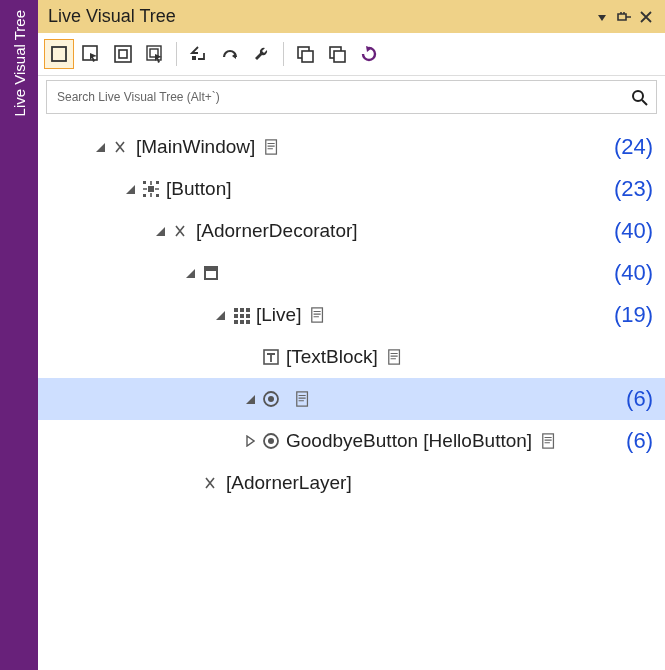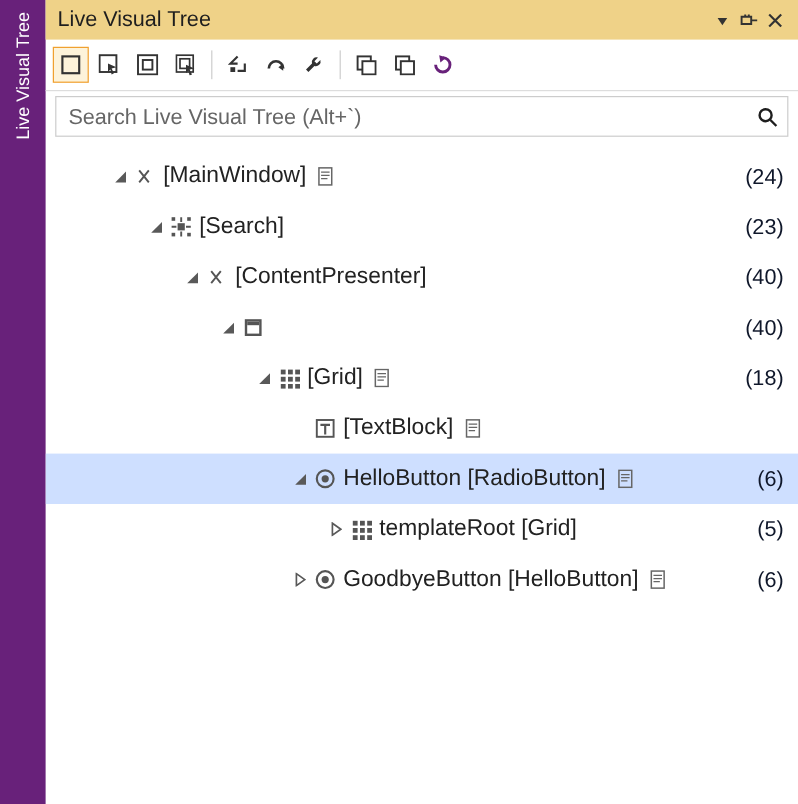--- a/index.html
+++ b/index.html
@@ -81,21 +81,21 @@
   align-items: center;
   border: 1px solid #ccc;
   margin: 4px 8px 8px 8px;
   height: 34px;
   padding: 0 6px 0 8px;
 }
 .searchbar input {
   flex: 1;
   border: none;
   outline: none;
-  font-size: 18px;
+  font-size: 12px;
   color: #666;
   background: transparent;
 }
 .searchbar input::placeholder { color: #666; }
 .searchbar .mag {
   width: 22px;
   display: flex;
   align-items: center;
   justify-content: center;
   color: #333;
@@ -140,21 +140,21 @@
 .src-icon {
   width: 22px;
   display: flex;
   align-items: center;
   justify-content: center;
   color: #666;
   margin-left: 6px;
   flex-shrink: 0;
 }
 .spacer { flex: 1; }
-.count { color: #0f172a; font-size: 18px; }
+.count { color: #1d4ed8; font-size: 22px; }
 .indent { flex-shrink: 0; }
 svg { display: block; }
 </style>
 </head>
 <body>
 
 <div class="side-tab">
   <span class="vtext">Live Visual Tree</span>
 </div>
 
@@ -271,37 +271,37 @@
         <span class="toggle">
           <svg width="11" height="11" viewBox="0 0 11 11">
             <polygon points="1,10 10,10 10,1" fill="#595959"></polygon>
           </svg>
         </span>
         <span class="type-icon">
           <svg width="18" height="18" viewBox="0 0 18 18">
             <use href="#ic-border"></use>
           </svg>
         </span>
-        <span class="node-label">[Search]</span>
+        <span class="node-label">[Button]</span>
         <span class="spacer"></span>
         <span class="count">(23)</span>
       </div>
       <div class="tree-row">
         <span class="indent" style="width: 114px;"></span>
         <span class="toggle">
           <svg width="11" height="11" viewBox="0 0 11 11">
             <polygon points="1,10 10,10 10,1" fill="#595959"></polygon>
           </svg>
         </span>
         <span class="type-icon">
           <svg width="18" height="18" viewBox="0 0 18 18">
             <use href="#ic-angle"></use>
           </svg>
         </span>
-        <span class="node-label">[ContentPresenter]</span>
+        <span class="node-label">[AdornerDecorator]</span>
         <span class="spacer"></span>
         <span class="count">(40)</span>
       </div>
       <div class="tree-row">
         <span class="indent" style="width: 144px;"></span>
         <span class="toggle">
           <svg width="11" height="11" viewBox="0 0 11 11">
             <polygon points="1,10 10,10 10,1" fill="#595959"></polygon>
           </svg>
         </span>
@@ -318,28 +318,28 @@
         <span class="toggle">
           <svg width="11" height="11" viewBox="0 0 11 11">
             <polygon points="1,10 10,10 10,1" fill="#595959"></polygon>
           </svg>
         </span>
         <span class="type-icon">
           <svg width="18" height="18" viewBox="0 0 18 18">
             <use href="#ic-grid"></use>
           </svg>
         </span>
-        <span class="node-label">[Grid]</span>
+        <span class="node-label">[Live]</span>
         <span class="src-icon">
           <svg width="16" height="16" viewBox="0 0 18 18">
             <use href="#ic-src"></use>
           </svg>
         </span>
         <span class="spacer"></span>
-        <span class="count">(18)</span>
+        <span class="count">(19)</span>
       </div>
       <div class="tree-row">
         <span class="indent" style="width: 204px;"></span>
         <span class="toggle blank"></span>
         <span class="type-icon">
           <svg width="18" height="18" viewBox="0 0 18 18">
             <use href="#ic-text"></use>
           </svg>
         </span>
         <span class="node-label">[TextBlock]</span>
@@ -355,44 +355,27 @@
         <span class="toggle">
           <svg width="11" height="11" viewBox="0 0 11 11">
             <polygon points="1,10 10,10 10,1" fill="#595959"></polygon>
           </svg>
         </span>
         <span class="type-icon">
           <svg width="18" height="18" viewBox="0 0 18 18">
             <use href="#ic-radio"></use>
           </svg>
         </span>
-        <span class="node-label">HelloButton [RadioButton]</span>
         <span class="src-icon">
           <svg width="16" height="16" viewBox="0 0 18 18">
             <use href="#ic-src"></use>
           </svg>
         </span>
         <span class="spacer"></span>
         <span class="count">(6)</span>
-      </div>
-      <div class="tree-row">
-        <span class="indent" style="width: 234px;"></span>
-        <span class="toggle">
-          <svg width="10" height="12" viewBox="0 0 10 12">
-            <polygon points="2,1 9,6 2,11" fill="none" stroke="#595959" stroke-width="1.4"></polygon>
-          </svg>
-        </span>
-        <span class="type-icon">
-          <svg width="18" height="18" viewBox="0 0 18 18">
-            <use href="#ic-grid"></use>
-          </svg>
-        </span>
-        <span class="node-label">templateRoot [Grid]</span>
-        <span class="spacer"></span>
-        <span class="count">(5)</span>
       </div>
       <div class="tree-row">
         <span class="indent" style="width: 204px;"></span>
         <span class="toggle">
           <svg width="10" height="12" viewBox="0 0 10 12">
             <polygon points="2,1 9,6 2,11" fill="none" stroke="#595959" stroke-width="1.4"></polygon>
           </svg>
         </span>
         <span class="type-icon">
           <svg width="18" height="18" viewBox="0 0 18 18">
@@ -400,20 +383,31 @@
           </svg>
         </span>
         <span class="node-label">GoodbyeButton [HelloButton]</span>
         <span class="src-icon">
           <svg width="16" height="16" viewBox="0 0 18 18">
             <use href="#ic-src"></use>
           </svg>
         </span>
         <span class="spacer"></span>
         <span class="count">(6)</span>
+      </div>
+      <div class="tree-row">
+        <span class="indent" style="width: 144px;"></span>
+        <span class="toggle blank"></span>
+        <span class="type-icon">
+          <svg width="18" height="18" viewBox="0 0 18 18">
+            <use href="#ic-angle"></use>
+          </svg>
+        </span>
+        <span class="node-label">[AdornerLayer]</span>
+        <span class="spacer"></span>
       </div>
     </div>
 
 </div>
 
 <svg width="0" height="0" style="position:absolute">
   <defs>
     <g id="ic-rect">
         <rect x="2" y="2" width="14" height="14" fill="none" stroke="#333" stroke-width="1.8"></rect>
       </g>

